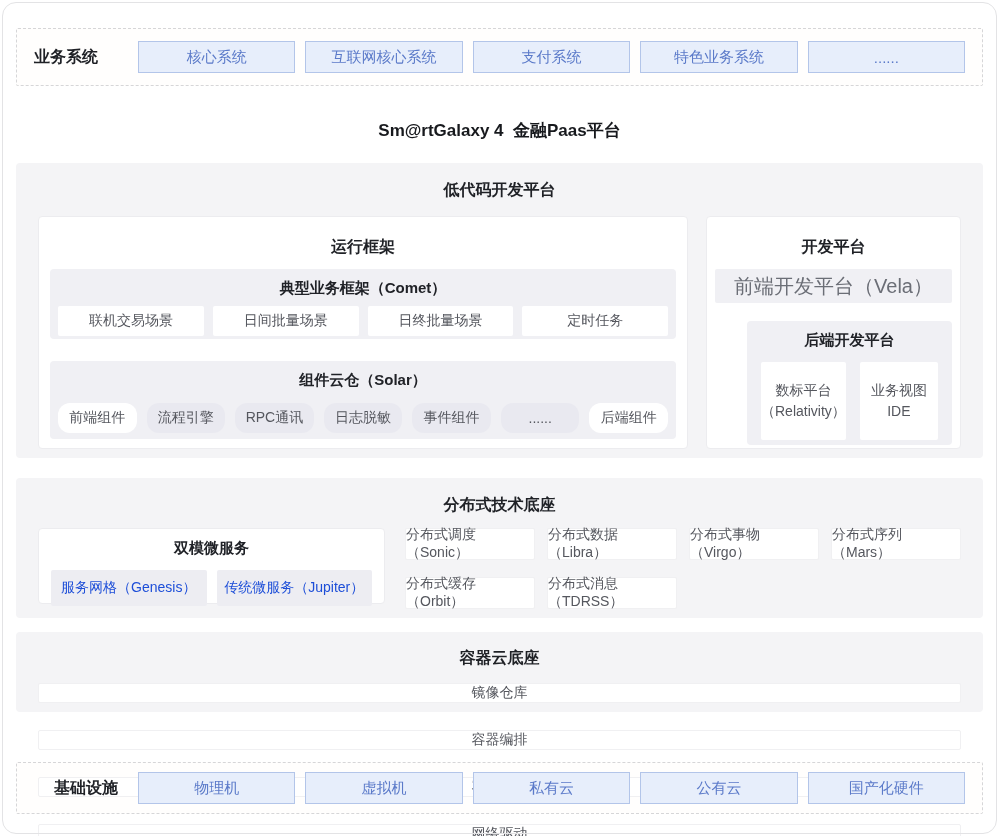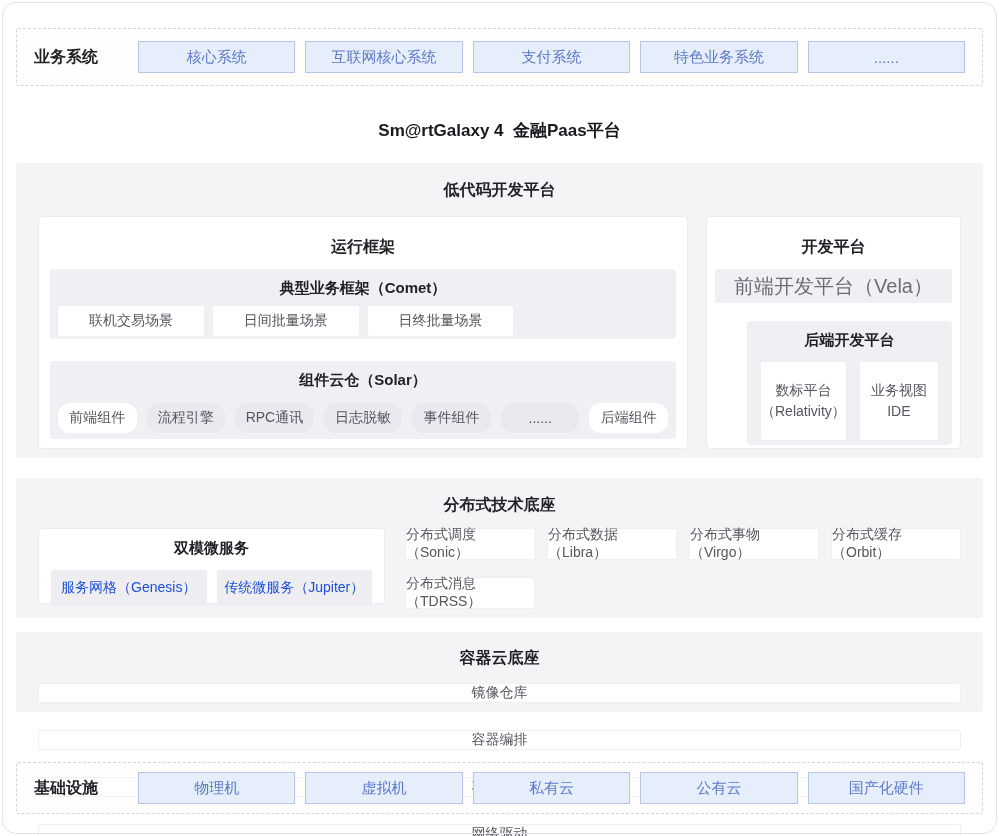--- a/index.html
+++ b/index.html
@@ -15,21 +15,21 @@
   }
   .page { position:absolute; left:16px; top:0; width:967px; }
 
   
   .dashed-row {
     box-sizing:border-box; height:58px; border:1px dashed #d6d6d8;
     border-radius:2px; display:flex; align-items:center; padding:0 17px;
     background:#fffefd;
   }
   .dashed-row.biz { margin-top:28px; }
-  .dashed-row.infra { margin-top:50px; height:52px; }
+  .dashed-row.infra { margin-top:50px; height:52px;text-align:center; }
   .row-label { font-weight:700; font-size:16px; color:#1f2126; width:104px; flex:none; }
   .row-items { flex:1; display:flex; gap:10px; }
   .btn-blue {
     flex:1; height:32px; box-sizing:border-box; display:flex;
     align-items:center; justify-content:center;
     background:#e7eefb; border:1px solid #b3c5e9; color:#5b7ac9;
     font-size:15px; cursor:pointer;
   }
   .dashed-row.infra .btn-blue { height:32px; }
 
@@ -143,20 +143,21 @@
 
       <div class="panel runtime">
         <div class="panel-title">运行框架</div>
 
         <div class="graybox comet">
           <div class="graybox-title">典型业务框架（Comet）</div>
           <div class="comet-row">
             <div class="card-white">联机交易场景</div>
             <div class="card-white">日间批量场景</div>
             <div class="card-white">日终批量场景</div>
+            <div class="card-white">定时任务</div>
           </div>
         </div>
 
         <div class="graybox solar">
           <div class="graybox-title">组件云仓（Solar）</div>
           <div class="solar-row">
             <div class="chip white">前端组件</div>
             <div class="chip gray">流程引擎</div>
             <div class="chip gray">RPC通讯</div>
             <div class="chip gray">日志脱敏</div>
@@ -194,20 +195,21 @@
         <div class="graybox-title">双模微服务</div>
         <div class="dual-row">
           <div class="chip-lg">服务网格（Genesis）</div>
           <div class="chip-lg">传统微服务（Jupiter）</div>
         </div>
       </div>
       <div class="dist-grid">
         <div class="dist-card">分布式调度（Sonic）</div>
         <div class="dist-card">分布式数据（Libra）</div>
         <div class="dist-card">分布式事物（Virgo）</div>
+        <div class="dist-card">分布式序列（Mars）</div>
         <div class="dist-card">分布式缓存（Orbit）</div>
         <div class="dist-card">分布式消息（TDRSS）</div>
       </div>
     </div>
   </div>
 
   <div class="section container-base">
     <div class="section-title">容器云底座</div>
     <div class="cont-row">
       <div class="cont-card">镜像仓库</div>

